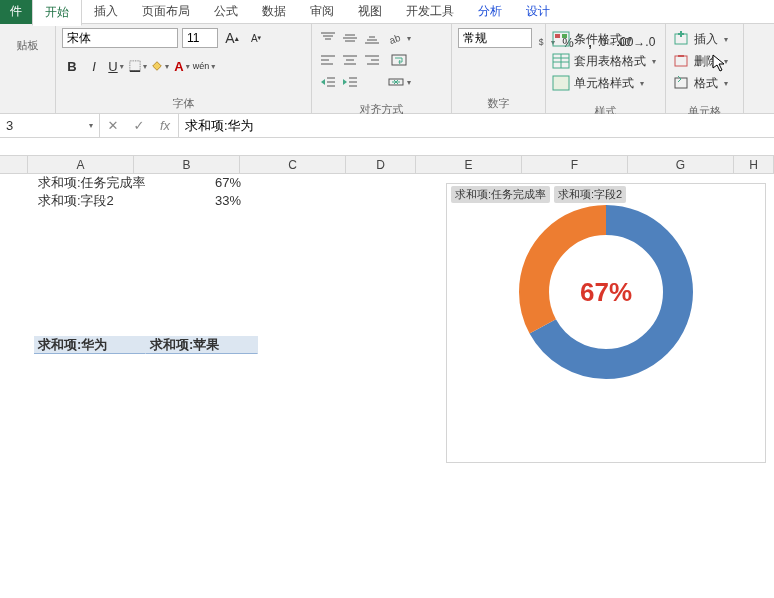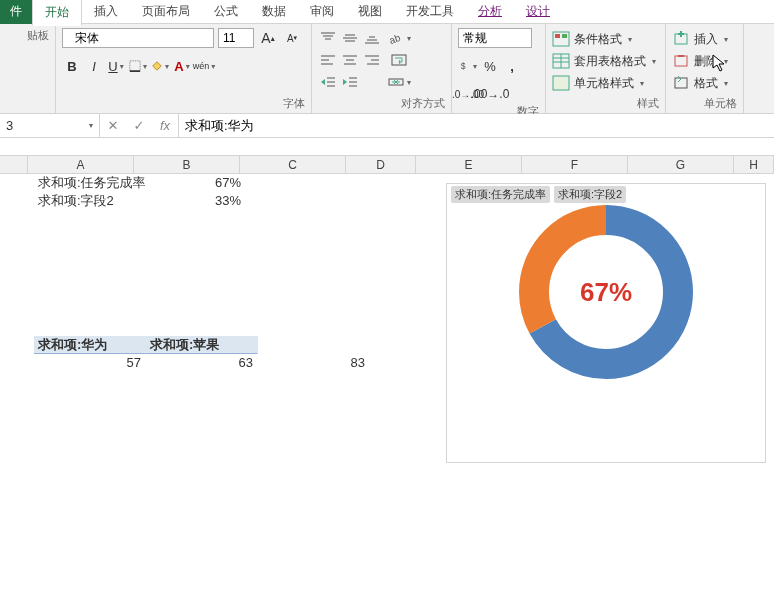--- a/index.html
+++ b/index.html
@@ -2,40 +2,40 @@
 <html><head>
 <meta charset="utf-8">
 <style>
 * { box-sizing: border-box; margin: 0; padding: 0; font-family: "Microsoft YaHei", "SimSun", Arial, sans-serif; }
 body { width: 774px; height: 598px; background: #fff; font-size: 12px; color: #333; overflow: hidden; position: relative; }
 
 
 .tabs { display: flex; align-items: center; height: 24px; background: #fff; border-bottom: 1px solid #d4d4d4; }
 .tab { padding: 4px 12px; font-size: 12px; cursor: pointer; color: #444; }
 .tab.active { background: #fff; color: #217346; border: 1px solid #d4d4d4; border-bottom: 1px solid #fff; position: relative; top: 1px; }
-.tab.context { color: #701a75; text-decoration: underline; }
+.tab.context { color: #1d4ed8; }
 .tab.file { background: #217346; color: #fff; padding: 4px 10px; }
 
 
 .ribbon { display: flex; height: 90px; background: #f1f1f1; border-bottom: 1px solid #d4d4d4; }
 .group { display: flex; flex-direction: column; justify-content: space-between; border-right: 1px solid #d4d4d4; padding: 4px 6px 2px; }
-.group-label { font-size: 11px; color: #666; text-align: right; margin-top: 0; }
+.group-label { font-size: 11px; color: #666; text-align: center; margin-top: 10px; }
 .group-content { display: flex; gap: 4px; align-items: flex-start; flex: 1; }
 
 
 .paste-btn { display: flex; flex-direction: column; align-items: center; width: 34px; gap: 2px; }
 .paste-icon { width: 24px; height: 28px; background: #fff; border: 1px solid #cc8b2b; position: relative; }
 .paste-icon::before { content:""; position:absolute; top:-3px; left:5px; width:12px; height:6px; background:#999; border-radius:2px 2px 0 0; }
 .clip-col { display: flex; flex-direction: column; gap: 3px; }
 .clip-small { width: 18px; height: 14px; display: flex; align-items: center; justify-content: center; }
 .clip-small svg, .clip-small span { display: block; }
 
 
 .font-row { display: flex; gap: 4px; align-items: center; margin-bottom: 4px; }
-.font-name { width: 152px; height: 20px; border: 1px solid #ababab; background: #fff; padding: 0 12px; font-size: 12px; }
+.font-name { width: 116px; height: 20px; border: 1px solid #ababab; background: #fff; padding: 0 4px; font-size: 12px; }
 .font-size { width: 36px; height: 20px; border: 1px solid #ababab; background: #fff; padding: 0 4px; font-size: 12px; text-align: left; }
 .btn-sq { width: 20px; height: 20px; border: 1px solid transparent; display: inline-flex; align-items: center; justify-content: center; font-size: 13px; cursor: pointer; }
 .font-btns { display: flex; gap: 2px; align-items: center; }
 .grow-a { font-size: 14px; } .shrink-a { font-size: 10px; }
 
 
 .align-col { display: flex; flex-direction: column; gap: 2px; }
 .align-row { display: flex; gap: 2px; }
 .align-icon { width: 18px; height: 14px; display: inline-block; }
 
@@ -236,21 +236,21 @@
               <path d="M7 5 L9 7 L7 9 M11 5 L9 7 L11 9" fill="none" stroke="#4a8"></path>
             </svg>
             <span class="dd">▾</span>
           </span>
       </div>
     </div>
     <div class="group-label">对齐方式</div>
   </div>
 
   <div class="group" style="width:94px">
-    <div class="group-content" style="flex-direction:column">
+    <div class="group-content" style="flex-direction:row">
       <input class="num-sel" value="常规" style="">
       <div class="num-row">
         <span class="btn-sq">
             <svg width="14" height="14" viewBox="0 0 14 14">
               <text x="2" y="11" font-size="10" fill="#555">$</text>
             </svg>
             <span class="dd">▾</span>
           </span>
         <span class="btn-sq">%</span>
         <span class="btn-sq">
@@ -368,26 +368,20 @@
     <div class="cell right" style="flex-basis:72px">33%</div>
   </div>
 
   <div style="height:126px"></div>
 
   <div class="grid-row">
     <div style="width:34px"></div>
     <div class="cell hdr" style="flex-basis:112px">求和项:华为</div>
     <div class="cell hdr" style="flex-basis:112px">求和项:苹果</div>
   </div>
-  <div class="grid-row">
-    <div style="width:34px"></div>
-    <div class="cell right" style="flex-basis:112px">57</div>
-    <div class="cell right" style="flex-basis:112px">63</div>
-    <div class="cell right" style="flex-basis:112px">83</div>
-  </div>
 </div>
 
 <div class="chart-area">
   <div class="chart-tags">
     <span class="chart-tag">求和项:任务完成率</span>
     <span class="chart-tag">求和项:字段2</span>
   </div>
   <div class="donut-wrap">
     <svg width="188" height="188" viewBox="0 0 188 188">
 

